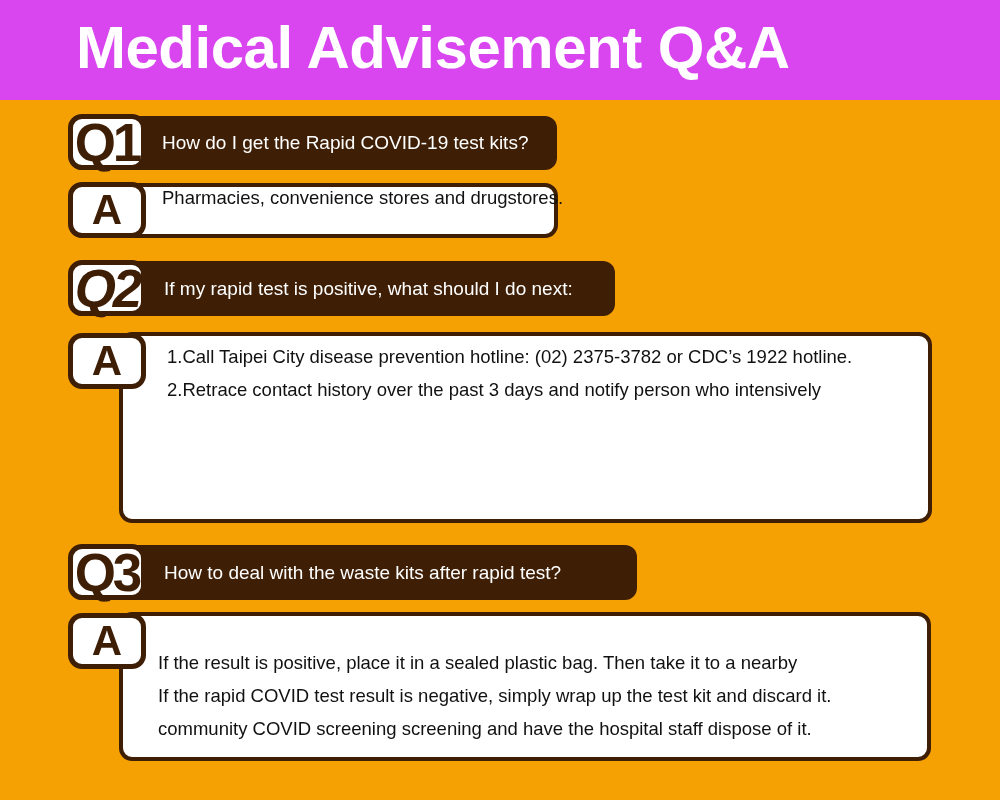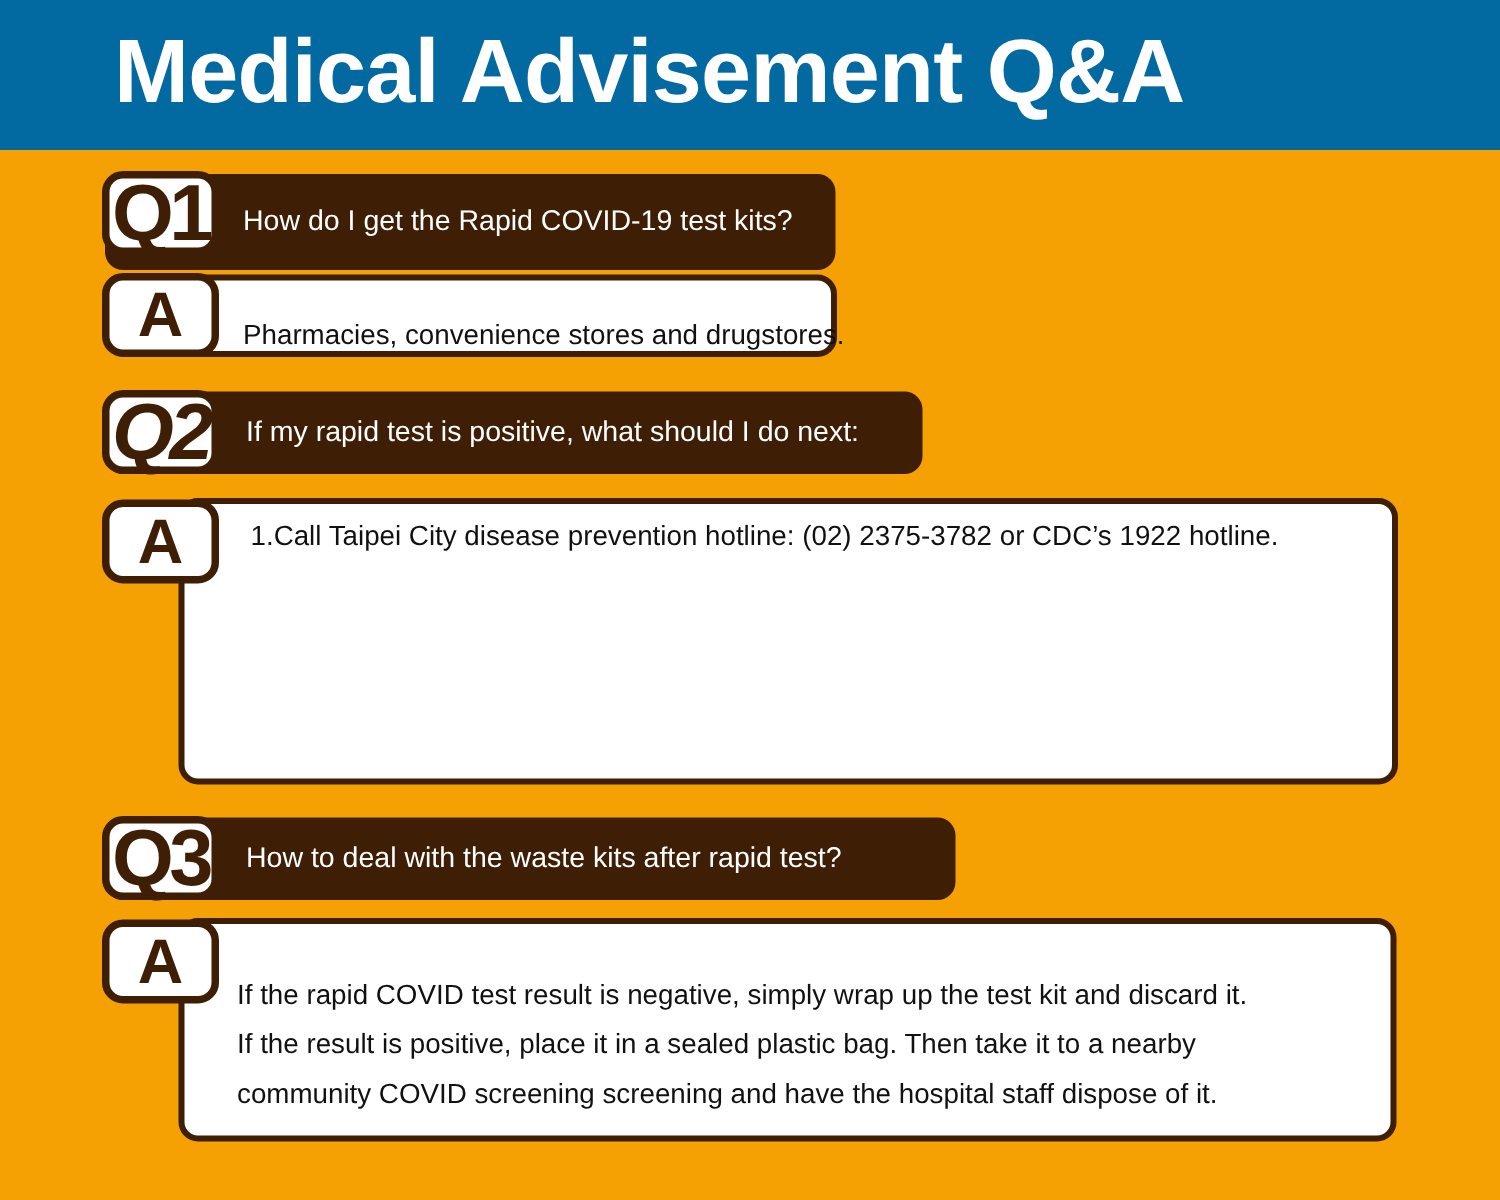--- a/index.html
+++ b/index.html
@@ -4,21 +4,21 @@
 <style>
   html, body { margin:0; padding:0; }
   body {
     width:1000px; height:800px; overflow:hidden;
     background:#F5A003;
     font-family:"Liberation Sans", "DejaVu Sans", sans-serif;
     position:relative;
   }
   .header {
     position:absolute; left:0; top:0; width:1000px; height:100px;
-    background:#0369a1;
+    background:#d946ef;
   }
   .header h1 {
     position:absolute; left:76px; top:10px; margin:0;
     color:#fff; font-size:60px; font-weight:bold; letter-spacing:-0.5px;
     line-height:76px; white-space:nowrap;
   }
   .qbar {
     position:absolute; background:#3E1F06; border-radius:12px;
     color:#fff; font-size:19px; display:flex; align-items:center;
     box-sizing:border-box; padding-left:94px; white-space:nowrap;
@@ -38,39 +38,40 @@
   .line { white-space:nowrap; display:block; }
 </style>
 </head>
 <body>
 
 <div class="header">
   <h1>Medical Advisement Q&amp;A</h1>
 </div>
 
 <div class="badge" style="left:68px;top:114px;">Q1</div>
-<div class="qbar" style="left:70px;top:116px;width:487px;height:64px;padding-left:92px;">
+<div class="qbar" style="left:70px;top:116px;width:487px;height:54px;padding-left:92px;">
   <span>How do I get the Rapid COVID-19 test kits?</span>
 </div>
 <div class="badge a" style="left:68px;top:182px;">A</div>
-<div class="abox" style="left:70px;top:183px;width:488px;height:55px;display:flex;align-items:flex-end;padding-left:88px;">
+<div class="abox" style="left:70px;top:183px;width:488px;height:55px;display:flex;align-items:flex-start;padding-left:88px;">
   <span class="line">Pharmacies, convenience stores and drugstores.</span>
 </div>
 
 <div class="badge" style="left:68px;top:260px;font-style:italic;">Q2</div>
 <div class="qbar" style="left:70px;top:261px;width:545px;height:55px;">
   <span>If my rapid test is positive, what should I do next:</span>
 </div>
 <div class="badge a" style="left:68px;top:333px;">A</div>
 <div class="abox" style="left:119px;top:332px;width:813px;height:191px;padding:4px 0 0 44px;line-height:33px;">
   <span class="line">1.Call Taipei City disease prevention hotline: (02) 2375-3782 or CDC’s 1922 hotline.</span>
+  <span class="line">2.Retrace contact history over the past 3 days and notify person who intensively</span>
 </div>
 
 <div class="badge" style="left:68px;top:544px;">Q3</div>
 <div class="qbar" style="left:70px;top:545px;width:567px;height:55px;">
   <span>How to deal with the waste kits after rapid test?</span>
 </div>
 <div class="badge a" style="left:68px;top:613px;">A</div>
 <div class="abox" style="left:119px;top:612px;width:812px;height:149px;padding:30px 0 0 35px;line-height:33px;">
+  <span class="line">If the result is positive, place it in a sealed plastic bag. Then take it to a nearby</span>
   <span class="line">If the rapid COVID test result is negative, simply wrap up the test kit and discard it.</span>
-  <span class="line">If the result is positive, place it in a sealed plastic bag. Then take it to a nearby</span>
   <span class="line">community COVID screening screening and have the hospital staff dispose of it.</span>
 </div>
 
 </body></html>

